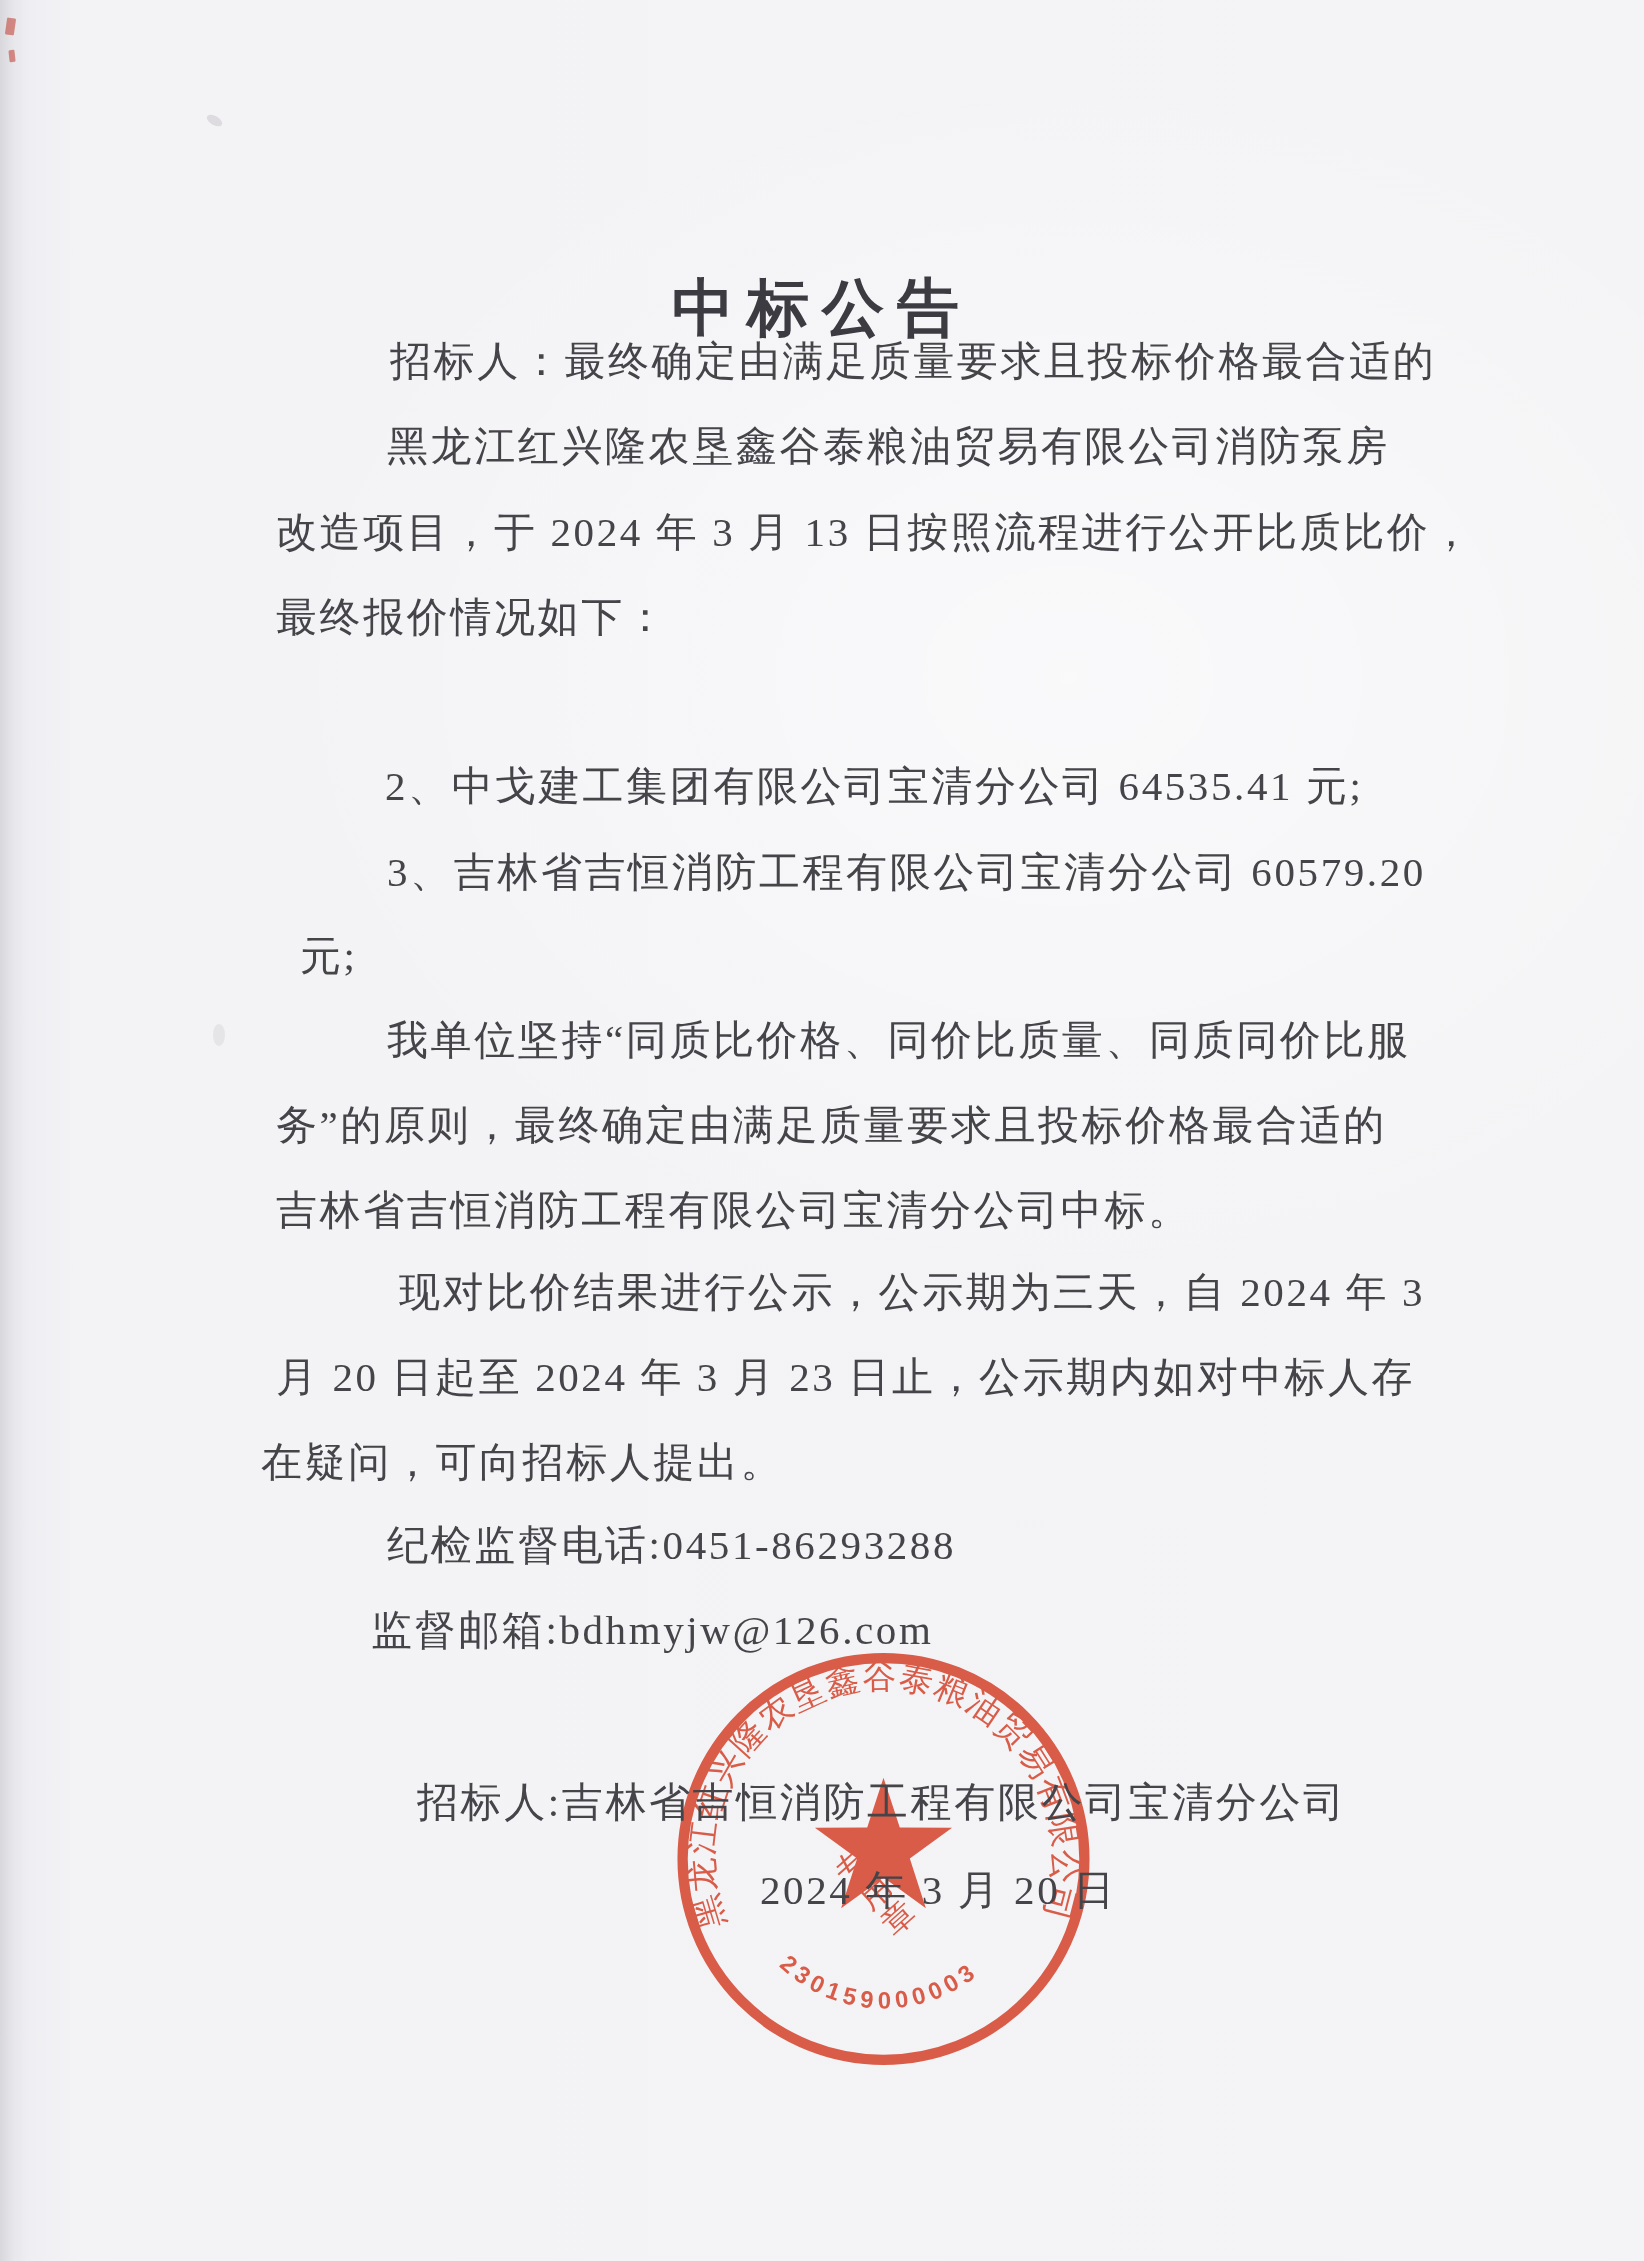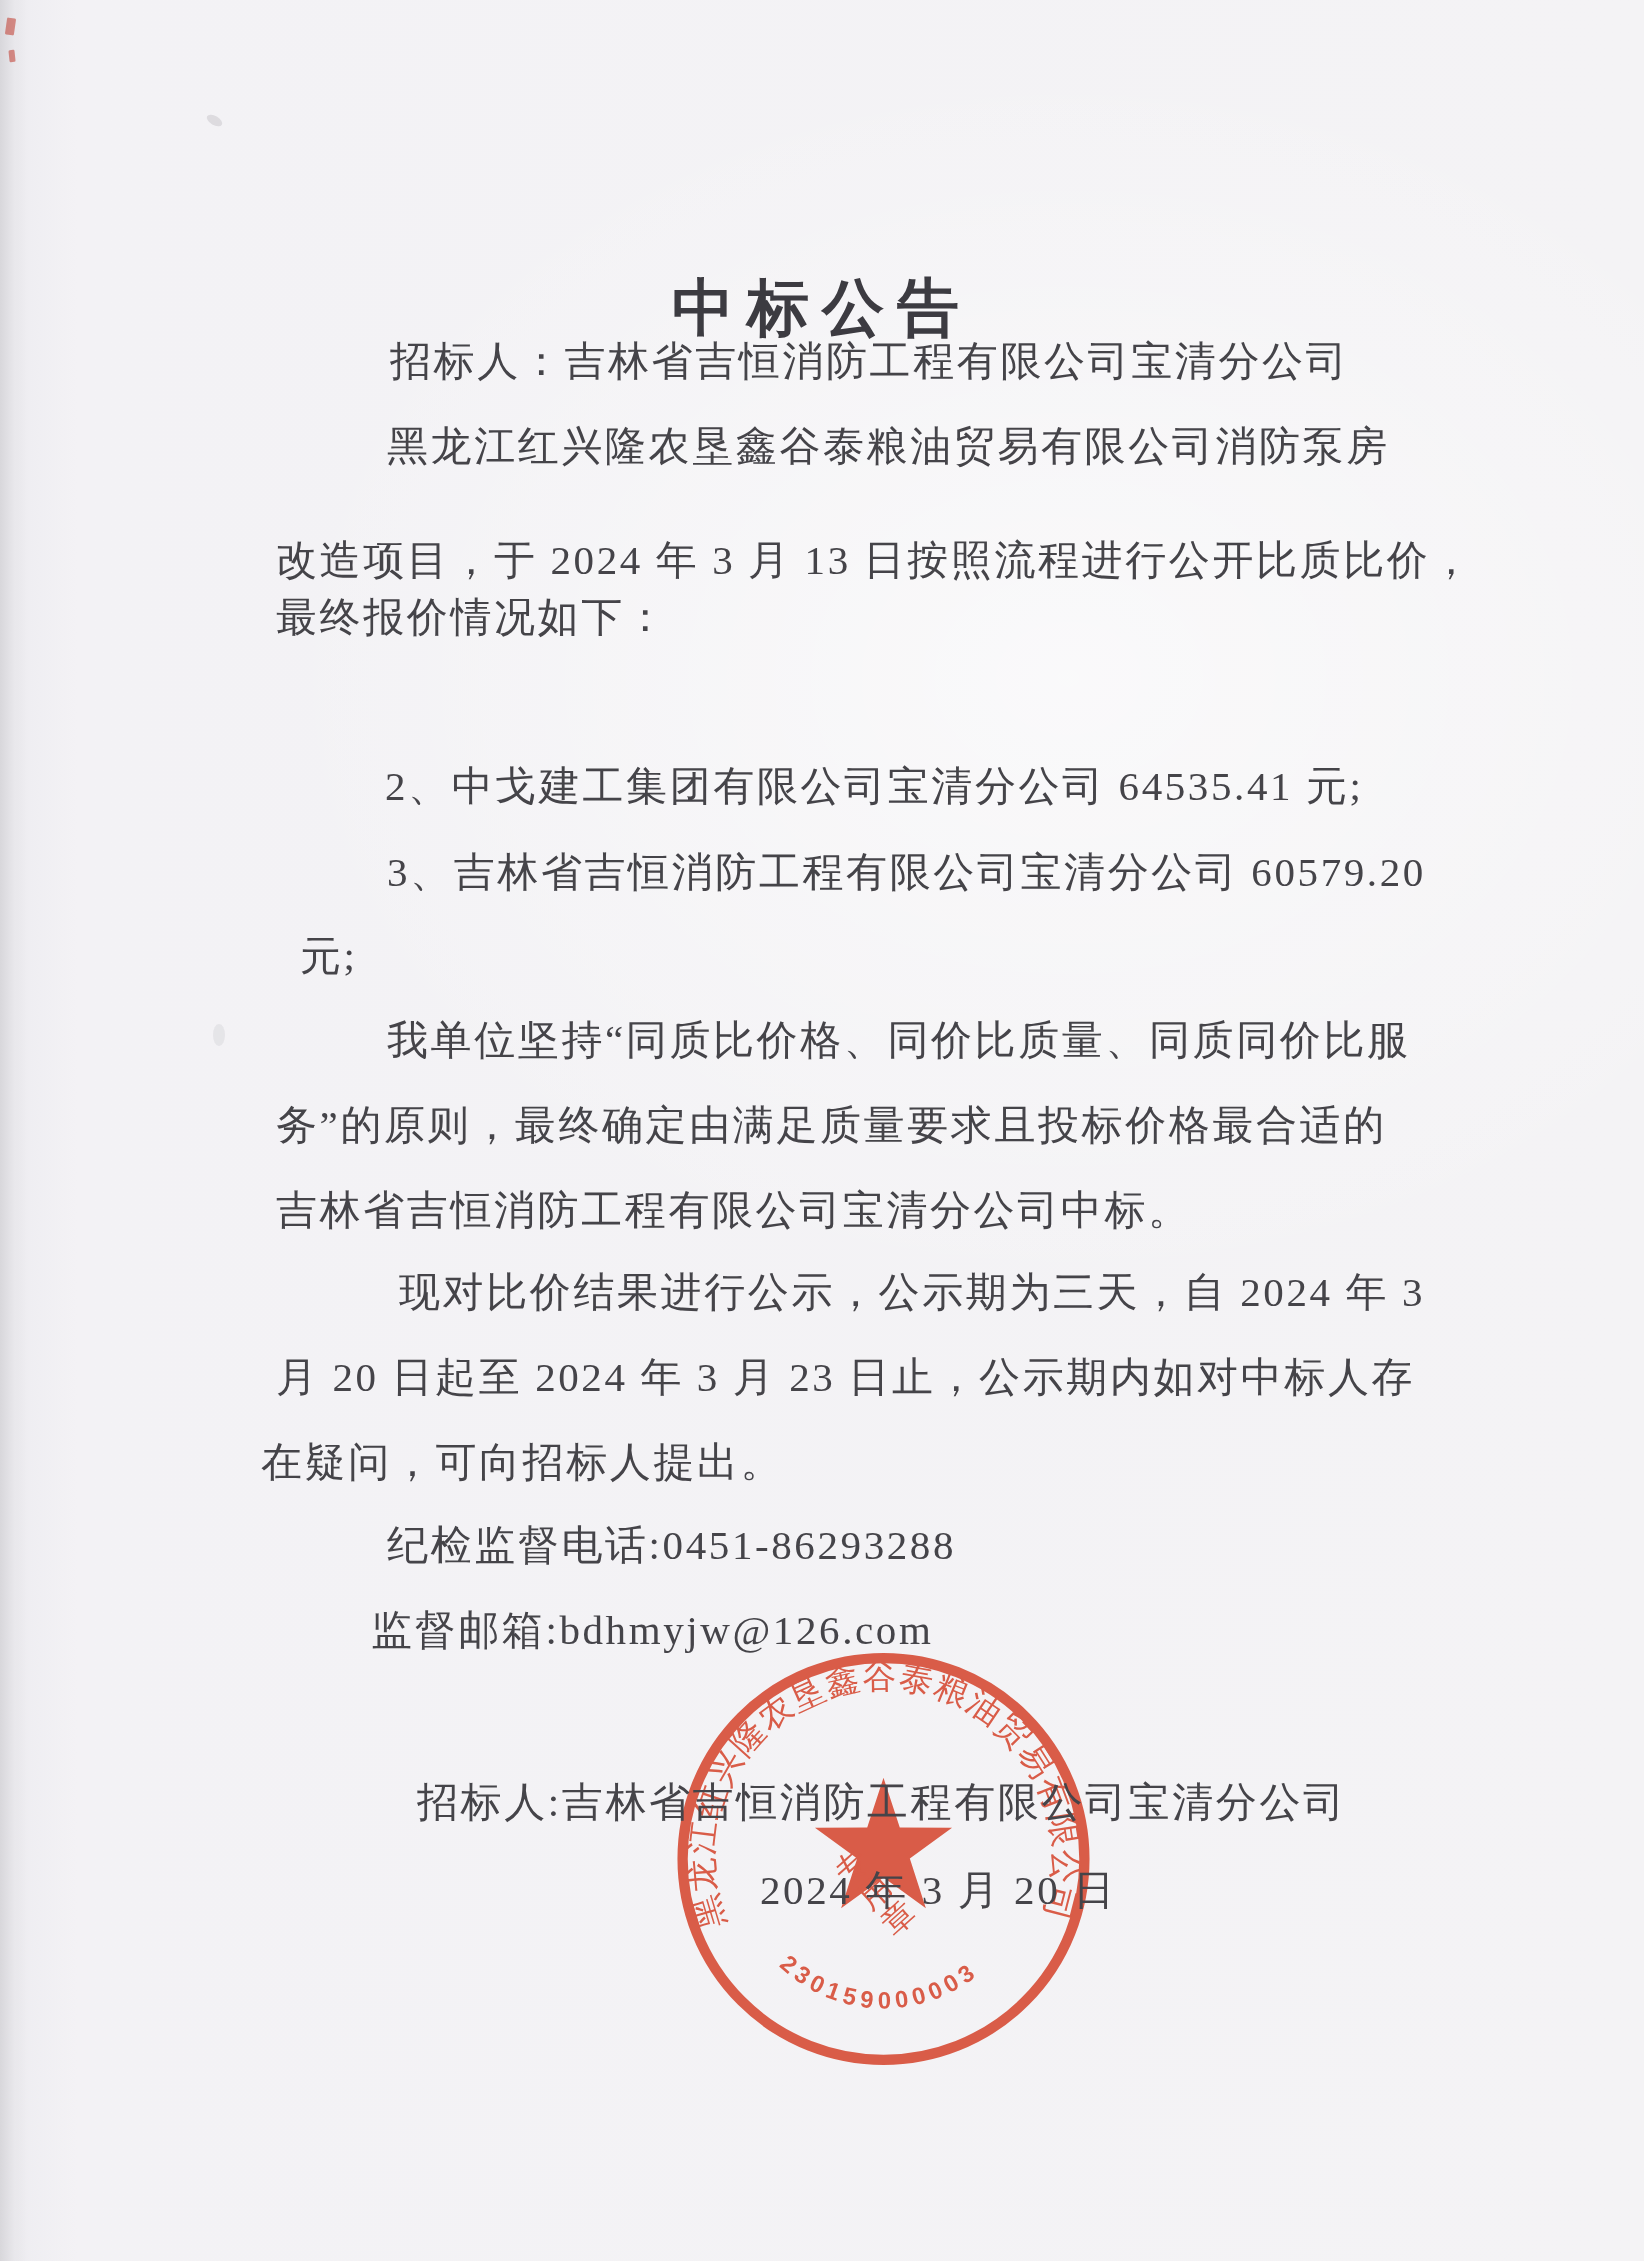--- a/index.html
+++ b/index.html
@@ -46,23 +46,23 @@
 <div class="page">
 
   <div class="edge-strip"></div>
   <div class="speck s1"></div>
   <div class="speck s2"></div>
   <div class="smudge m1"></div>
   <div class="smudge m2"></div>
 
   <div class="title">中标公告</div>
 
-  <div class="line" style="left:390px;top:338px;">招标人：吉林省吉恒消防工程有限公司宝清分公司</div>
+  <div class="line" style="left:390px;top:338px;">招标人：最终确定由满足质量要求且投标价格最合适的</div>
   <div class="line" style="left:387px;top:423px;">黑龙江红兴隆农垦鑫谷泰粮油贸易有限公司消防泵房</div>
-  <div class="line" style="left:276px;top:509px;margin-top:28px;">改造项目，于 2024 年 3 月 13 日按照流程进行公开比质比价，</div>
+  <div class="line" style="left:276px;top:509px;">改造项目，于 2024 年 3 月 13 日按照流程进行公开比质比价，</div>
   <div class="line" style="left:276px;top:594px;">最终报价情况如下：</div>
   <div class="line" style="left:385px;top:763px;">2、中戈建工集团有限公司宝清分公司 64535.41 元;</div>
   <div class="line" style="left:387px;top:849px;">3、吉林省吉恒消防工程有限公司宝清分公司 60579.20</div>
   <div class="line" style="left:300px;top:933px;">元;</div>
   <div class="line" style="left:387px;top:1017px;">我单位坚持“同质比价格、同价比质量、同质同价比服</div>
   <div class="line" style="left:276px;top:1102px;text-align:right;">务”的原则，最终确定由满足质量要求且投标价格最合适的</div>
   <div class="line" style="left:276px;top:1187px;">吉林省吉恒消防工程有限公司宝清分公司中标。</div>
   <div class="line" style="left:399px;top:1269px;">现对比价结果进行公示，公示期为三天，自 2024 年 3</div>
   <div class="line" style="left:276px;top:1354px;">月 20 日起至 2024 年 3 月 23 日止，公示期内如对中标人存</div>
   <div class="line" style="left:261px;top:1439px;">在疑问，可向招标人提出。</div>

